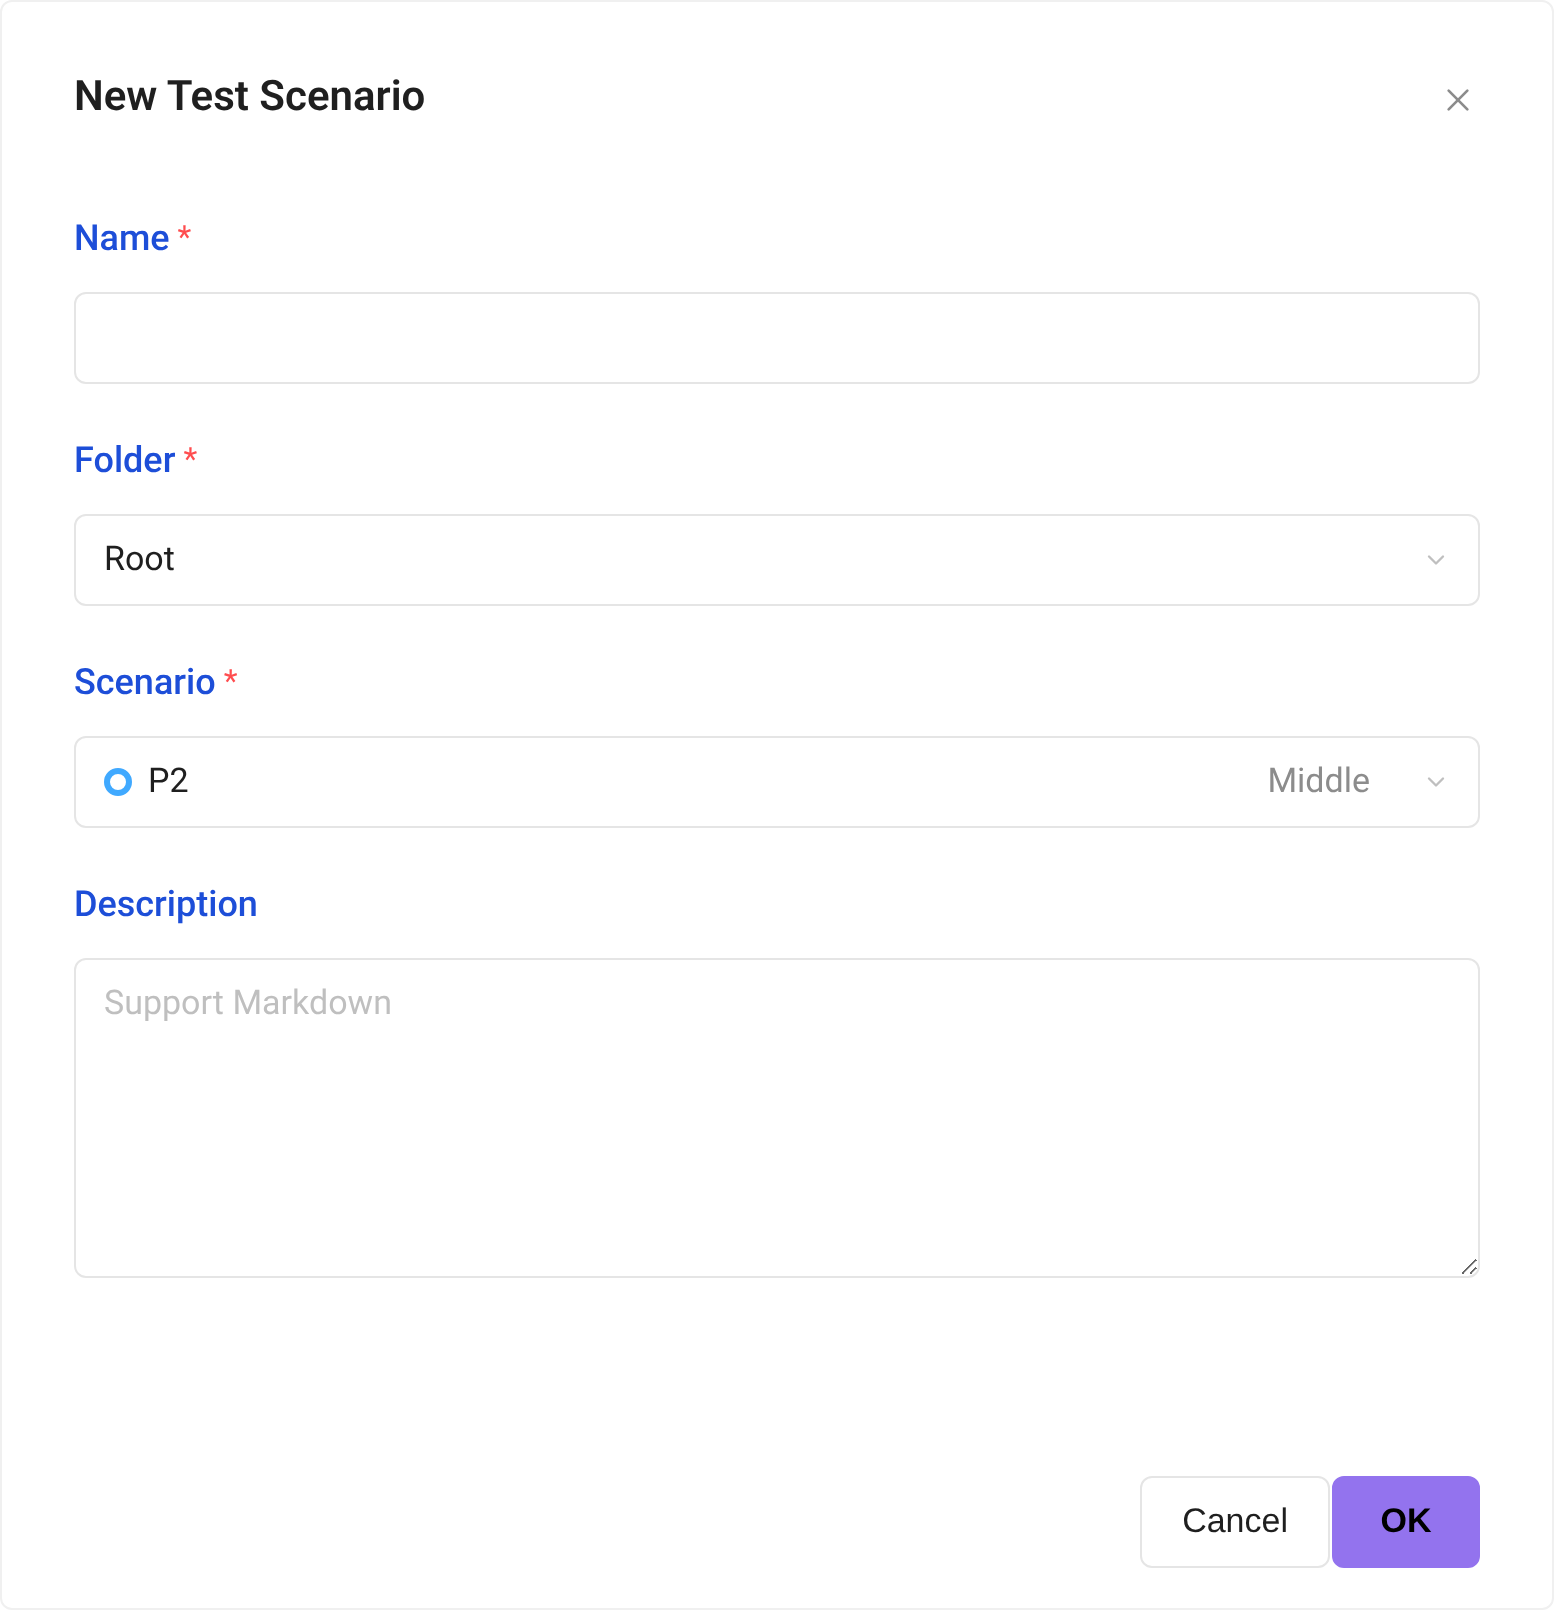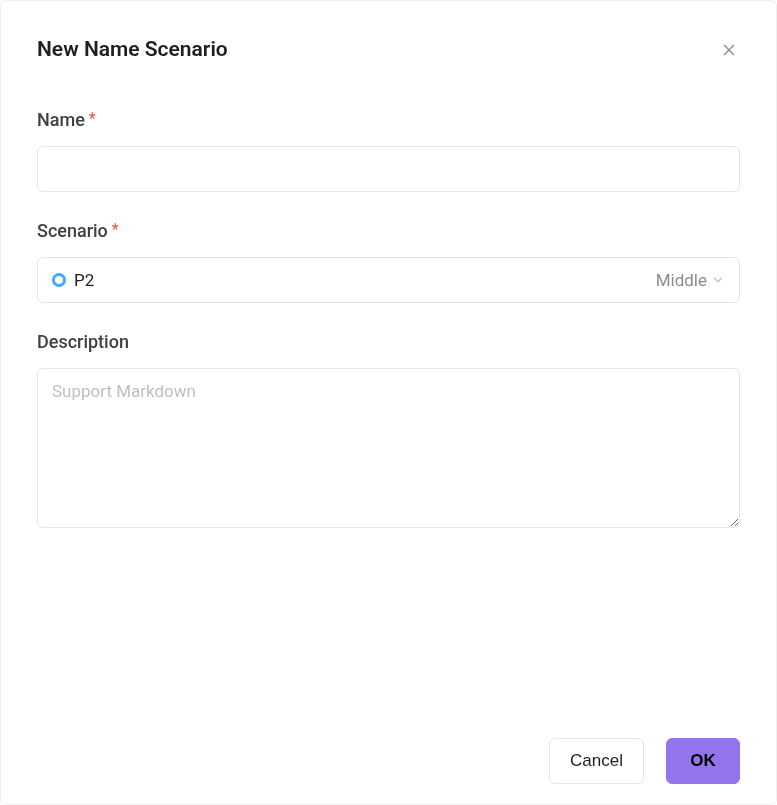--- a/index.html
+++ b/index.html
@@ -53,21 +53,21 @@
     }
     .field {
       margin-top: 28px;
     }
     .field:first-child {
       margin-top: 28px;
     }
     .label {
       font-size: 18px;
       font-weight: 500;
-      color: #404040;
+      color: #1d4ed8;
       display: inline-block;
     }
     .required {
       color: #ff4d4f;
       margin-left: 4px;
       font-size: 16px;
       vertical-align: top;
     }
     .input-text {
       width: 100%;
@@ -97,21 +97,21 @@
     .select-value {
       font-size: 17px;
       color: #1f1f1f;
       display: flex;
       align-items: center;
       gap: 8px;
     }
     .select-right {
       display: flex;
       align-items: center;
-      gap: 4px;
+      gap: 26px;
     }
     .select-secondary {
       font-size: 17px;
       color: #8c8c8c;
     }
     .chevron {
       color: #bfbfbf;
       display: flex;
       align-items: center;
     }
@@ -142,21 +142,21 @@
       background: #fff;
     }
     .textarea::placeholder {
       color: #bfbfbf;
     }
     .footer {
       position: absolute;
       bottom: 20px;
       right: 36px;
       display: flex;
-      gap: 22px;
+      gap: 1px;
     }
     .btn {
       height: 46px;
       padding: 0 20px;
       border-radius: 6px;
       font-size: 17px;
       cursor: pointer;
       display: flex;
       align-items: center;
       justify-content: center;
@@ -170,36 +170,49 @@
       color: #000000;
       font-weight: 600;
       min-width: 74px;
     }
   </style>
 </head>
 <body>
 
 <div class="modal">
   <div class="header">
-    <div class="title">New Name Scenario</div>
+    <div class="title">New Test Scenario</div>
     <div class="close-btn">
       <svg viewBox="0 0 24 24" fill="none" stroke="currentColor" stroke-width="2" stroke-linecap="round">
         <line x1="5" y1="5" x2="19" y2="19"></line>
         <line x1="19" y1="5" x2="5" y2="19"></line>
       </svg>
     </div>
   </div>
 
   <div class="form">
 
     <div class="field">
       <span class="label">Name</span><span class="required">*</span>
       <input type="text" class="input-text" value="" style="">
     </div>
 
+    <div class="field">
+      <span class="label">Folder</span><span class="required">*</span>
+      <div class="select-box">
+        <div class="select-value">Root</div>
+        <div class="select-right">
+          <span class="chevron">
+            <svg viewBox="0 0 24 24" fill="none" stroke="currentColor" stroke-width="2" stroke-linecap="round" stroke-linejoin="round">
+              <polyline points="6 9 12 15 18 9"></polyline>
+            </svg>
+          </span>
+        </div>
+      </div>
+    </div>
 
     <div class="field">
       <span class="label">Scenario</span><span class="required">*</span>
       <div class="select-box">
         <div class="select-value">
           <span class="priority-icon"></span>
           <span>P2</span>
         </div>
         <div class="select-right">
           <span class="select-secondary">Middle</span>

